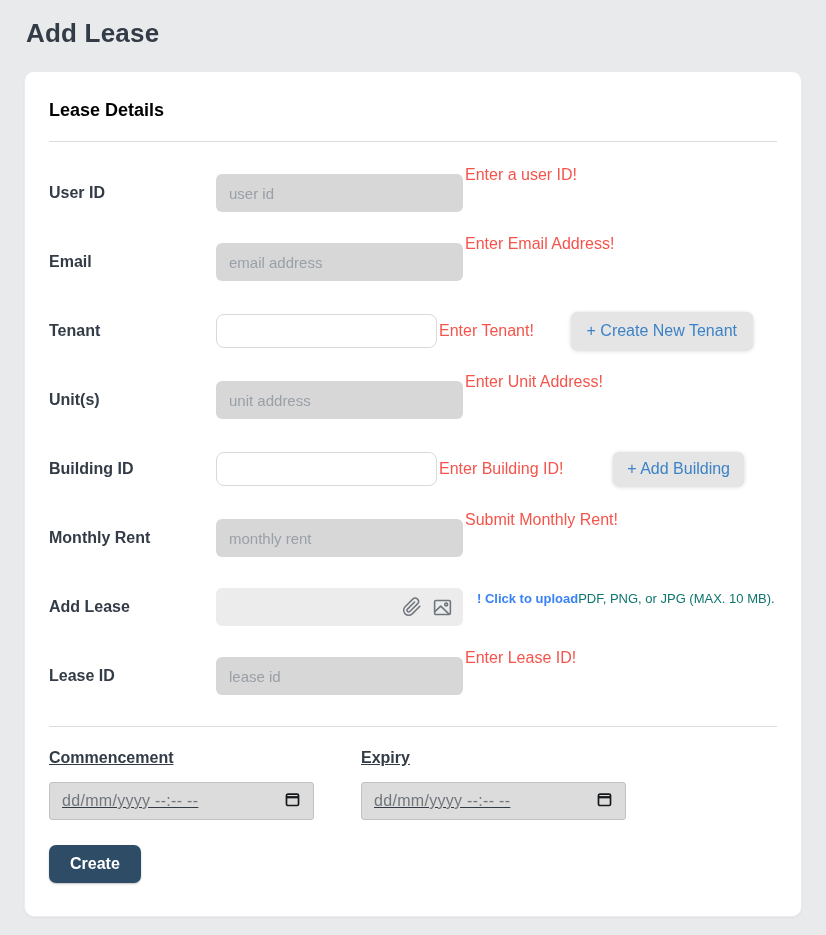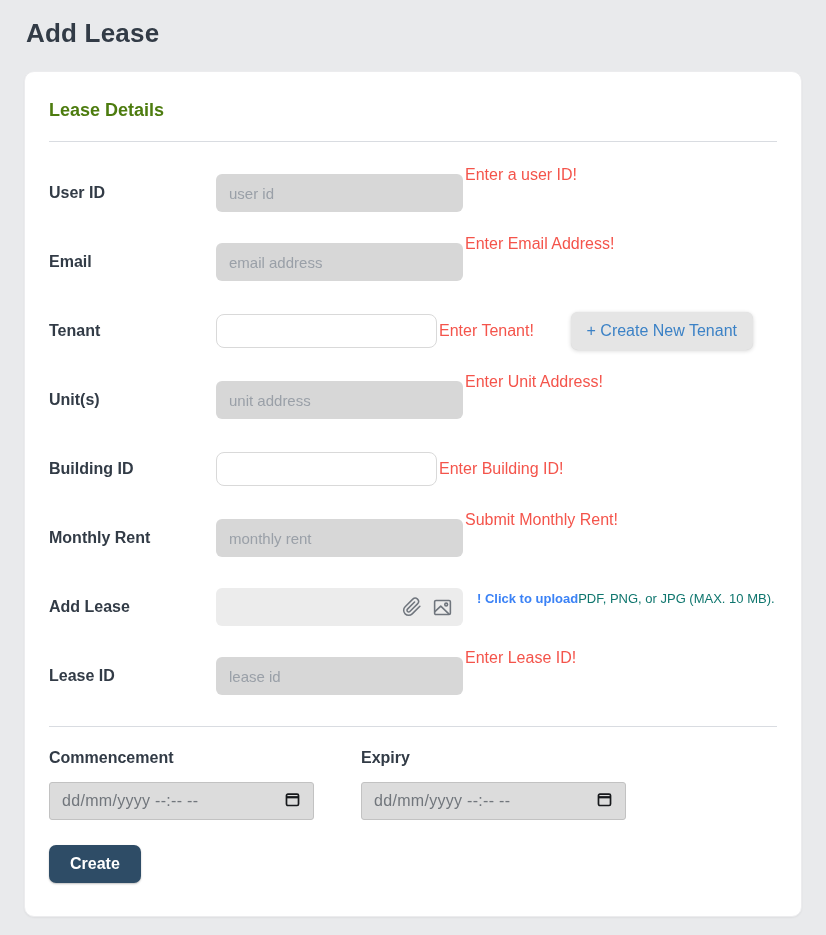--- a/index.html
+++ b/index.html
@@ -15,21 +15,21 @@
     color: var(--heading, #323b46);
     margin:0; padding:18px 0 22px 26px;
   }
   .card {
     margin:0 24px; background:#fff;
     border:1px solid #ececee; border-radius:10px;
     box-shadow:0 1px 2px rgba(0,0,0,.05);
     padding:28px 24px 30px;
     min-height:846px;
   }
-  .card-title { font-size:18px; font-weight:700; color:#4d7c0f; margin:0; }
+  .card-title { font-size:18px; font-weight:700; color:#000000; margin:0; }
   .divider { border:none; border-top:1px solid #d9dce1; margin:20px 0 32px; }
   .divider-bottom { border:none; border-top:1px solid #d9dce1; margin:24px 0 22px; }
 
   .row { display:flex; align-items:center; min-height:38px; margin-bottom:31px; position:relative; }
   .row-label { width:167px; flex-shrink:0; font-size:16px; font-weight:700; color:#323b46; }
 
   .input-disabled {
     width:247px; height:38px; background:#d7d7d7;
     border:none; border-radius:6px; padding:0 13px;
     font-size:15px; font-family:"Liberation Sans",sans-serif; color:#5a5f66;
@@ -61,21 +61,21 @@
     width:247px; height:38px; background:#ececec; border-radius:6px;
     display:flex; align-items:center; justify-content:flex-end;
     padding:0 10px; gap:10px; cursor:pointer;
   }
   .upload-box svg { display:block; }
   .upload-hint { margin-left:14px; font-size:13px; align-self:flex-start; margin-top:3px; white-space:nowrap; }
   .upload-hint .hint-bold { font-weight:700; color:#3b82f6; }
   .upload-hint .hint-rest { color:#0f766e; }
 
   .date-row { display:flex; margin-top:0; }
-  .date-block { width:265px; margin-right:47px; }
+  .date-block { width:265px; margin-right:47px;text-decoration:underline; }
   .date-label { font-size:16px; font-weight:700; color:#323b46; margin-bottom:15px; }
   .date-input {
     width:265px; height:38px; background:#dcdcdc;
     border:1px solid #c2c2c2; border-radius:3px;
     display:flex; align-items:center; justify-content:space-between;
     padding:0 12px; cursor:pointer;
   }
   .date-value { color:#71767c; font-size:16px; letter-spacing:.3px; }
 
   .submit-btn {
@@ -121,20 +121,21 @@
     <label class="row-label">Unit(s)</label>
     <input class="input-disabled" placeholder="unit address" style="">
     <span class="error top">Enter Unit Address!</span>
   </div>
 
   
   <div class="row">
     <label class="row-label">Building ID</label>
     <input class="input-text" placeholder="" style="">
     <span class="error">Enter Building ID!</span>
+    <button class="action-btn btn-building">+ Add Building</button>
   </div>
 
   
   <div class="row">
     <label class="row-label">Monthly Rent</label>
     <input class="input-disabled" placeholder="monthly rent" style="">
     <span class="error top">Submit Monthly Rent!</span>
   </div>
 
   

